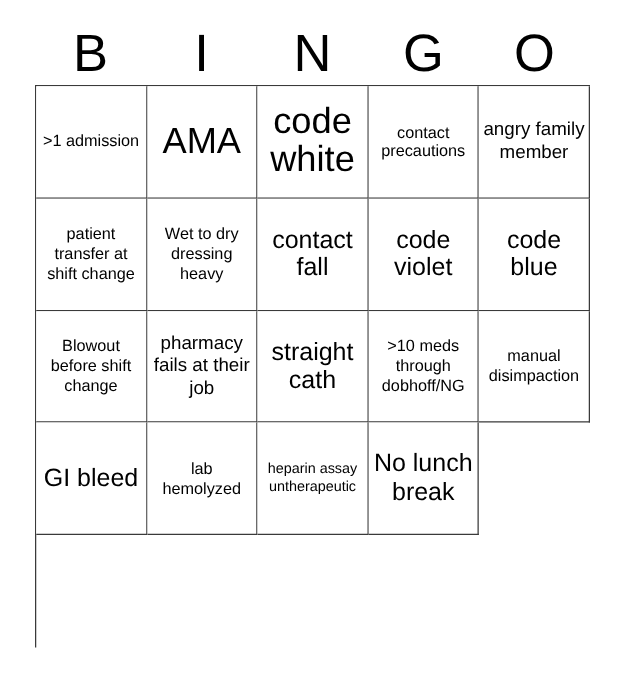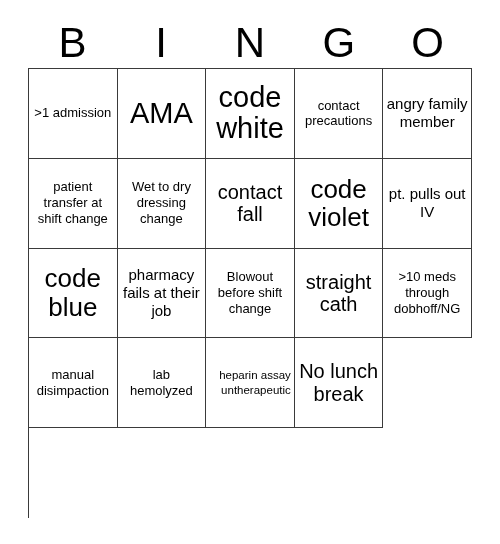--- a/index.html
+++ b/index.html
@@ -73,25 +73,25 @@
   }
   .cell span {
     display: block;
     width: 100%;
     line-height: 1.12;
     word-wrap: break-word;
   }
 
   
   .t-xl  span { font-size: 29px; line-height: 1.08; }
-  .t-lg  span { font-size: 26px; line-height: 1.1; }
+  .t-lg  span { font-size: 20px; line-height: 1.1; }
   .t-md  span { font-size: 20px; line-height: 1.12; }
   .t-sm  span { font-size: 15px; line-height: 1.2; }
   .t-xs  span { font-size: 13px; line-height: 1.22; }
-  .t-xxs span { font-size: 11.5px; line-height: 1.25; text-align: right; }
+  .t-xxs span { font-size: 11.5px; line-height: 1.25; }
 </style>
 </head>
 <body>
 
 <div class="card">
 
   <div class="header-row">
       <div class="header-letter">B</div>
       <div class="header-letter">I</div>
       <div class="header-letter">N</div>
@@ -112,48 +112,48 @@
       <div class="cell t-xs">
         <span>contact precautions</span>
       </div>
       <div class="cell t-sm">
         <span>angry family member</span>
       </div>
       <div class="cell t-xs">
         <span>patient transfer at shift change</span>
       </div>
       <div class="cell t-xs">
-        <span>Wet to dry dressing change</span>
+        <span>Wet to dry dressing heavy</span>
       </div>
       <div class="cell t-md">
         <span>contact fall</span>
       </div>
       <div class="cell t-lg">
         <span>code violet</span>
       </div>
-      <div class="cell t-sm">
-        <span>pt. pulls out IV</span>
-      </div>
       <div class="cell t-lg">
         <span>code blue</span>
       </div>
+      <div class="cell t-xs">
+        <span>Blowout before shift change</span>
+      </div>
       <div class="cell t-sm">
         <span>pharmacy fails at their job</span>
-      </div>
-      <div class="cell t-xs">
-        <span>Blowout before shift change</span>
       </div>
       <div class="cell t-md">
         <span>straight cath</span>
       </div>
       <div class="cell t-xs">
         <span>&gt;10 meds through dobhoff/NG</span>
       </div>
       <div class="cell t-xs">
         <span>manual disimpaction</span>
+      </div>
+      <div class="cell t-lg">
+        <span>GI bleed</span>
       </div>
       <div class="cell t-xs">
         <span>lab hemolyzed</span>
       </div>
       <div class="cell t-xxs">
         <span>heparin assay untherapeutic</span>
       </div>
       <div class="cell t-md">
         <span>No lunch break</span>
       </div>

